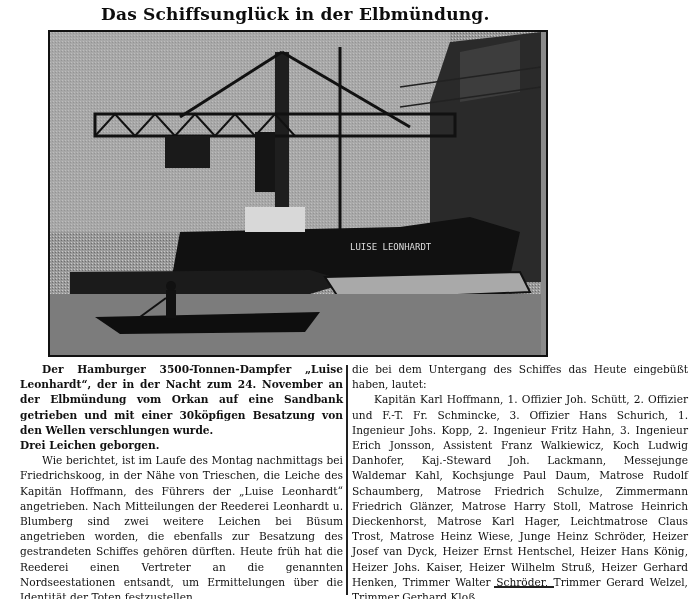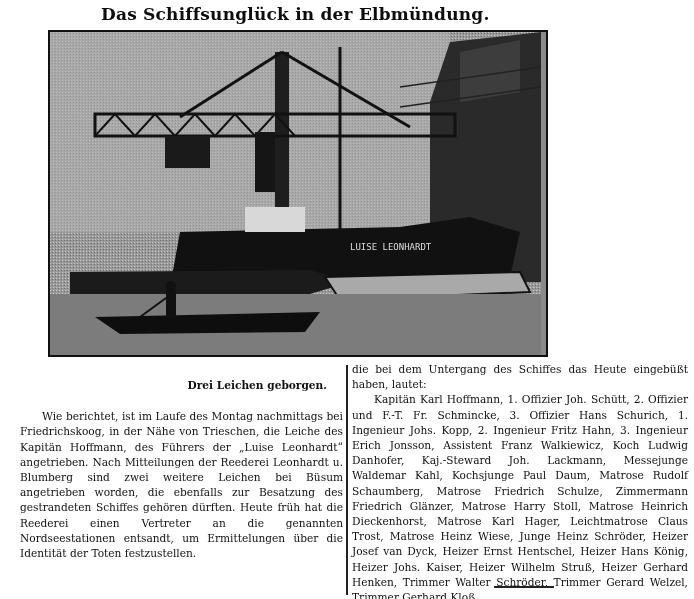--- a/index.html
+++ b/index.html
@@ -5,21 +5,21 @@
     html, body { margin: 0; padding: 0; background: #ffffff; }
     body { width: 694px; height: 599px; position: relative; overflow: hidden; font-family: "DejaVu Serif", serif; color: #111; }
     .headline { position: absolute; left: 0; top: 4px; width: 694px; text-align: left; padding-left: 101px; box-sizing: border-box; font-family: "DejaVu Serif", serif; font-weight: bold; font-size: 17px; letter-spacing: 0.2px; color: #0d0d0d; }
     .photo { position: absolute; left: 13px; top: 30px; width: 500px; height: 327px; background: #8a8a8a; border: 2px solid #111; box-sizing: border-box; overflow: hidden; margin-left: 35px; }
     .photo svg { display: block; }
     .col { position: absolute; top: 362px; font-family: "DejaVu Serif", serif; font-size: 10.6px; line-height: 15.2px; text-align: justify; color: #111; }
     .col.left { left: 20px; width: 323px; }
     .col.right { left: 352px; width: 336px; top: 362px; }
     .col p { margin: 0; text-indent: 22px; }
     .col p.noindent { text-indent: 0; }
-    .col .sub { text-align: right; font-weight: bold; text-indent: 0; margin: 16px; }
+    .col .sub { text-align: left; font-weight: bold; text-indent: 0; margin: 0; }
     .lead { font-weight: bold; }
     .divider { position: absolute; left: 346px; top: 365px; width: 2px; height: 230px; background: #222; }
     .endrule { position: absolute; left: 494px; top: 586px; width: 60px; height: 2px; background: #222; }
   </style>
 </head>
 <body>
 
 <div class="headline">Das Schiffsunglück in der Elbmündung.</div>
 
 <div class="photo">
@@ -59,20 +59,21 @@
     <rect x="0" y="262" width="491" height="61" fill="#7c7c7c"></rect>
 
     <polygon points="45,285 270,280 255,300 70,302" fill="#0e0e0e"></polygon>
     <rect x="116" y="258" width="10" height="28" fill="#111"></rect>
     <circle cx="121" cy="254" r="5" fill="#111"></circle>
     <line x1="116" y1="266" x2="90" y2="285" stroke="#111" stroke-width="2"></line>
   </svg>
 </div>
 
 <div class="col left">
+  <p class="lead">Der Hamburger 3500-Tonnen-Dampfer „Luise Leonhardt“, der in der Nacht zum 24. November an der Elbmündung vom Orkan auf eine Sandbank getrieben und mit einer 30köpfigen Besatzung von den Wellen verschlungen wurde.</p>
   <p class="sub">Drei Leichen geborgen.</p>
   <p>Wie berichtet, ist im Laufe des Montag nachmittags bei Friedrichskoog, in der Nähe von Trieschen, die Leiche des Kapitän Hoffmann, des Führers der „Luise Leonhardt“ angetrieben. Nach Mitteilungen der Reederei Leonhardt u. Blumberg sind zwei weitere Leichen bei Büsum angetrieben worden, die ebenfalls zur Besatzung des gestrandeten Schiffes gehören dürften. Heute früh hat die Reederei einen Vertreter an die genannten Nordseestationen entsandt, um Ermittelungen über die Identität der Toten festzustellen.</p>
 
 </div>
 
 <div class="divider"></div>
 
 <div class="col right">
   <p class="noindent">die bei dem Untergang des Schiffes das Heute eingebüßt haben, lautet:</p>
   <p>Kapitän Karl Hoffmann, 1. Offizier Joh. Schütt, 2. Offizier und F.-T. Fr. Schmincke, 3. Offizier Hans Schurich, 1. Ingenieur Johs. Kopp, 2. Ingenieur Fritz Hahn, 3. Ingenieur Erich Jonsson, Assistent Franz Walkiewicz, Koch Ludwig Danhofer, Kaj.-Steward Joh. Lackmann, Messejunge Waldemar Kahl, Kochsjunge Paul Daum, Matrose Rudolf Schaumberg, Matrose Friedrich Schulze, Zimmermann Friedrich Glänzer, Matrose Harry Stoll, Matrose Heinrich Dieckenhorst, Matrose Karl Hager, Leichtmatrose Claus Trost, Matrose Heinz Wiese, Junge Heinz Schröder, Heizer Josef van Dyck, Heizer Ernst Hentschel, Heizer Hans König, Heizer Johs. Kaiser, Heizer Wilhelm Struß, Heizer Gerhard Henken, Trimmer Walter Schröder, Trimmer Gerard Welzel, Trimmer Gerhard Kloß.</p>

